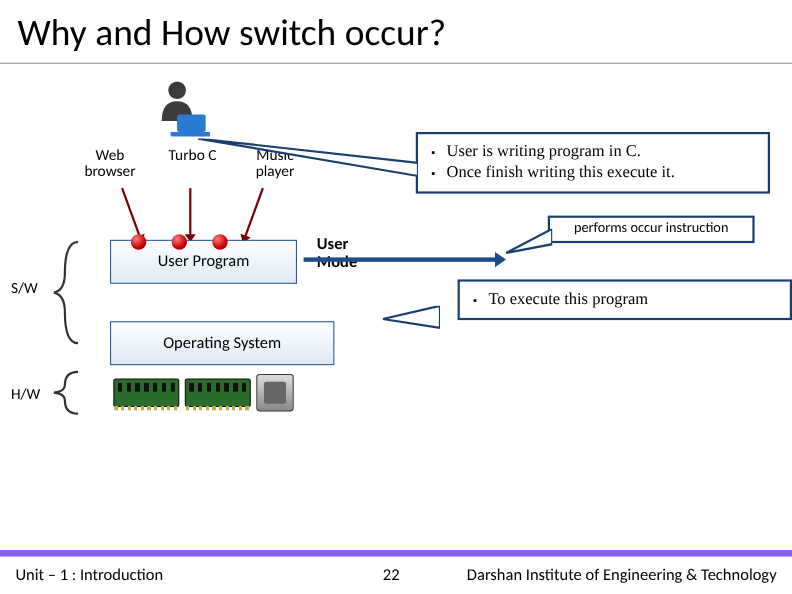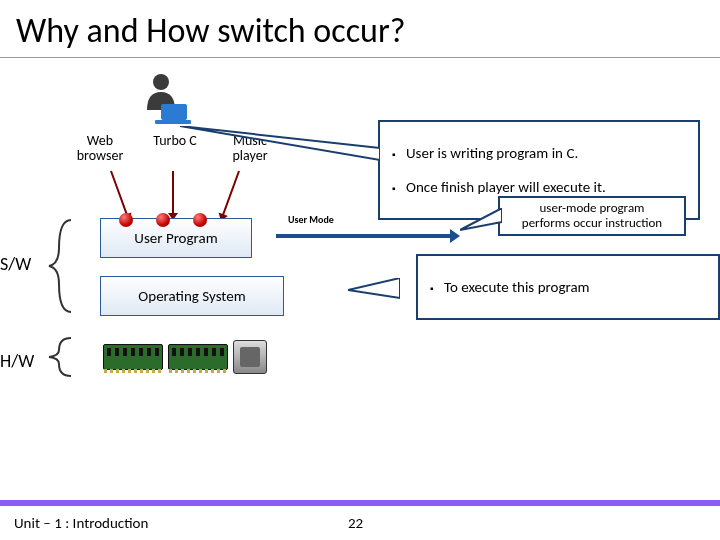--- a/index.html
+++ b/index.html
@@ -26,47 +26,47 @@
   .app-labels > div { width: 60px; }
 
   
   .app-arrow { position: absolute; width: 2px; background: #7a0000; }
   .app-arrow::after { content:""; position:absolute; bottom:-5px; left:-4px; border-left:5px solid transparent; border-right:5px solid transparent; border-top:7px solid #7a0000; }
   .arrow-diag { position:absolute; width:2px; background:#7a0000; transform-origin: top center; }
   .arrow-diag::after { content:""; position:absolute; bottom:-5px; left:-4px; border-left:5px solid transparent; border-right:5px solid transparent; border-top:7px solid #7a0000; }
 
   
   .box { position: absolute; border: 1px solid #2a5a9a; background: linear-gradient(#fefefe,#dfe9f5); text-align:center; font-size:15px; padding: 10px 0; }
-  .box.up { left: 100px; top: 160px; width: 152px; }
-  .box.os { left: 100px; top: 218px; width: 184px; }
+  .box.up { left: 100px; top: 160px; width: 170px; }
+  .box.os { left: 100px; top: 234px; width: 204px; }
 
   
   .dot { position:absolute; width:14px; height:14px; border-radius:50%; background: radial-gradient(circle at 35% 30%, #ff7b7b, #c80000 60%, #7a0000); }
 
   
-  .sidelab { position:absolute; left: 0; font-size:18px; }
+  .sidelab { position:absolute; left: 10px; font-size:14px; }
 
   
   .brace { position:absolute; left: 45px; width: 30px; }
 
   
   .hw { position:absolute; left:100px; top:278px; width:170px; height:42px; display:flex; justify-content:space-around; align-items:center; }
   .ram { width:60px; height:26px; background:#2b6b2b; border:1px solid #111; position:relative; border-radius:2px;}
   .ram::before{content:"";position:absolute;top:3px;left:3px;right:3px;height:8px;background:repeating-linear-gradient(90deg,#111 0 4px,#2b6b2b 4px 8px);}
   .ram::after{content:"";position:absolute;bottom:-4px;left:0;right:0;height:4px;background:repeating-linear-gradient(90deg,#c9a84a 0 3px,transparent 3px 6px);}
   .cpu{width:34px;height:34px;background:linear-gradient(#ddd,#888);border:1px solid #333;position:relative;border-radius:3px;}
   .cpu::before{content:"";position:absolute;inset:6px;background:#666;border-radius:2px;}
 
   
-  .mode { position:absolute; left: 288px; font-size:10px; font-weight:600; line-height:1.1; }
+  .mode { position:absolute; left: 288px; font-size:15px; font-weight:600; line-height:1.1; }
 
   
   .callout { position:absolute; border:2px solid #1a3e6e; background:#fff; font-size:15px; padding:6px 8px 6px 8px; }
   .callout ul { list-style:none; padding-left:4px; }
-  .callout li { position:relative; padding-left:14px; margin:16px 0; }
+  .callout li { position:relative; padding-left:14px; margin:2px 0;font-family:Liberation Serif, serif; }
   .callout li::before { content:"\25AA"; position:absolute; left:0; font-size:10px; top:4px; }
   .callout ol { padding-left: 40px; margin-top:2px; }
   .callout ol li { padding-left:0; }
   .callout ol li::before { content:none; }
 
   .small-callout { position:absolute; border:2px solid #1a3e6e; background:#fff; font-size:13px; text-align:center; padding:3px 8px; line-height:1.15;}
 
   
   .long-arrow { position:absolute; height:4px; background:#1c4d8c; }
   .long-arrow::after{content:"";position:absolute;right:-8px;top:-5px;border-top:7px solid transparent;border-bottom:7px solid transparent;border-left:10px solid #1c4d8c;}
@@ -129,29 +129,28 @@
     <div class="cpu"></div>
   </div>
 
   <div class="mode" style="top:156px;">
     <div style="white-space:pre-line;width:56px;">User Mode</div>
   </div>
 
   <div class="callout" style="left:378px; top:62px; width:322px;">
     <ul>
       <li>User is writing program in C.</li>
-      <li class="justify">Once finish player will execute it.</li>
+      <li class="justify">Once finish writing this execute it.</li>
     </ul>
   </div>
   <svg style="position:absolute;left:180px;top:68px;width:200px;height:40px;">
     <polygon points="0,0 200,22 200,34" fill="#fff" stroke="#1a3e6e" stroke-width="2"></polygon>
   </svg>
 
   <div class="small-callout" style="left:498px; top:138px; width:188px;">
-    <div>user-mode program</div>
     <div>performs occur instruction</div>
   </div>
   <svg style="position:absolute;left:460px;top:150px;width:42px;height:26px;">
     <polygon points="0,22 42,0 42,14" fill="#fff" stroke="#1a3e6e" stroke-width="2"></polygon>
   </svg>
 
   <div class="long-arrow" style="left:276px; top:176px; width:176px;"></div>
 
   <div class="callout" style="left:416px; top:196px; width:304px;">
     <ul>
@@ -160,13 +159,14 @@
   </div>
   <svg style="position:absolute;left:348px;top:220px;width:52px;height:26px;">
     <polygon points="0,12 52,0 52,20" fill="#fff" stroke="#1a3e6e" stroke-width="2"></polygon>
   </svg>
 
 </div>
 
 <div class="footer">
   <div class="unit">Unit – 1 : Introduction</div>
   <div class="page">22</div>
+  <div class="inst">Darshan Institute of Engineering &amp; Technology</div>
 </div>
 
 </body></html>

